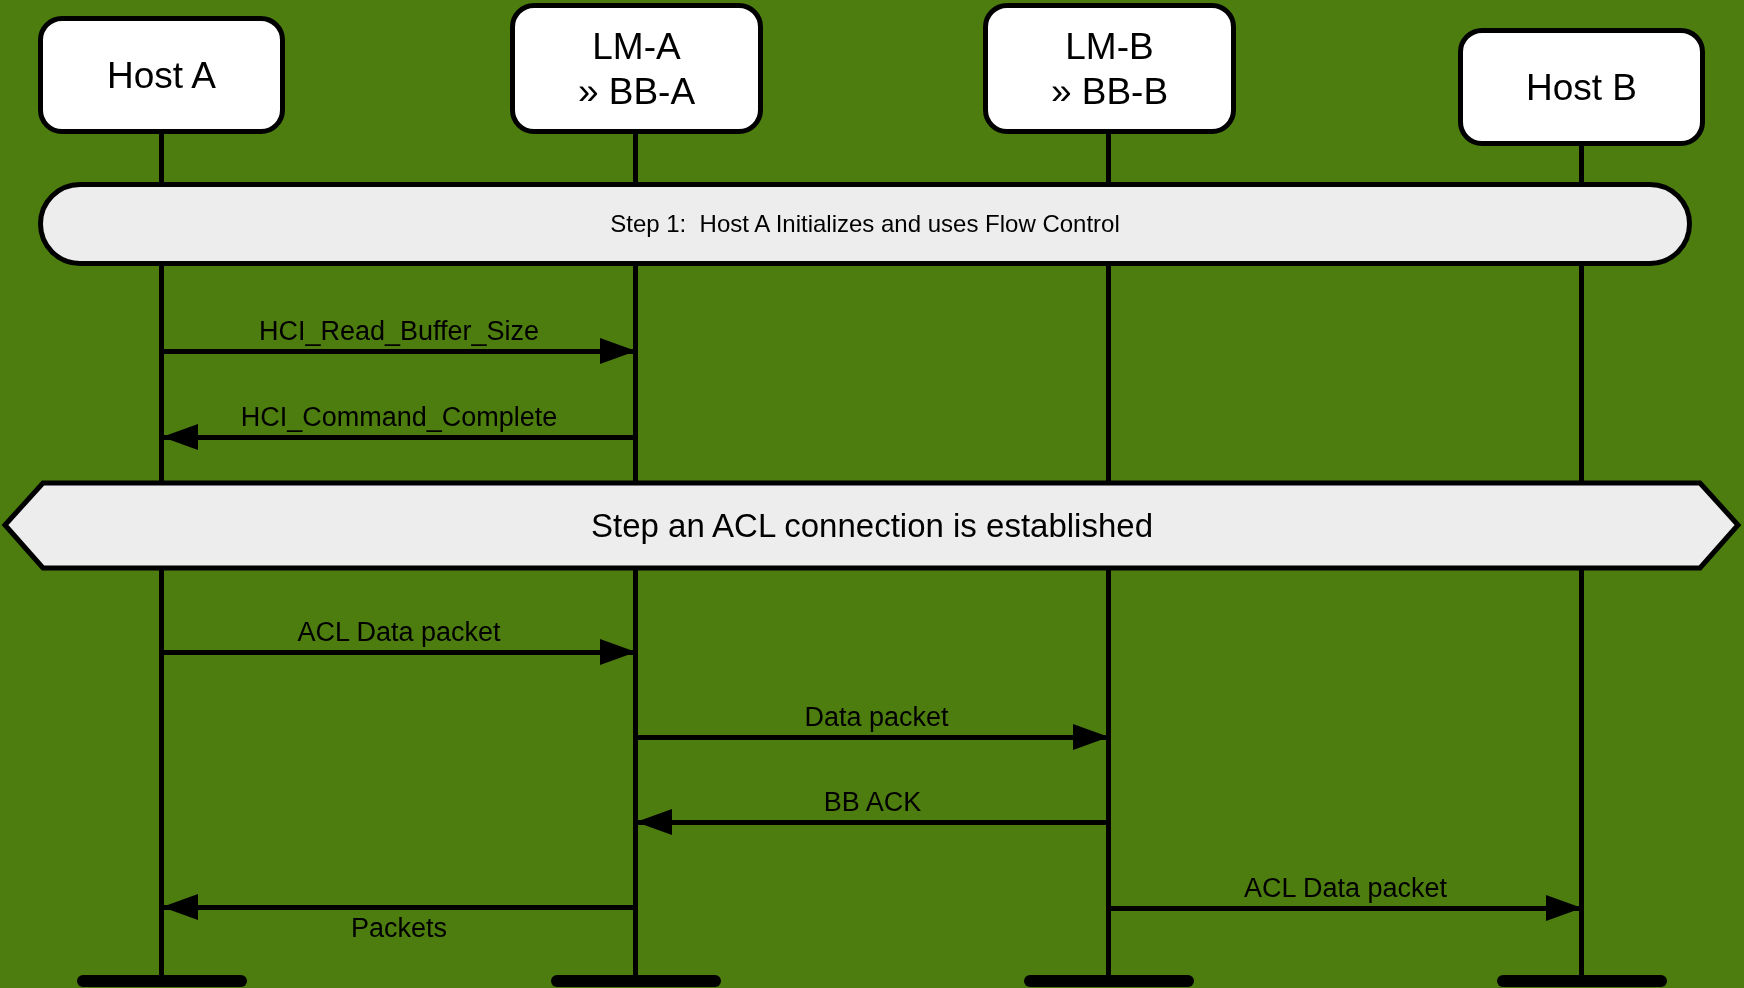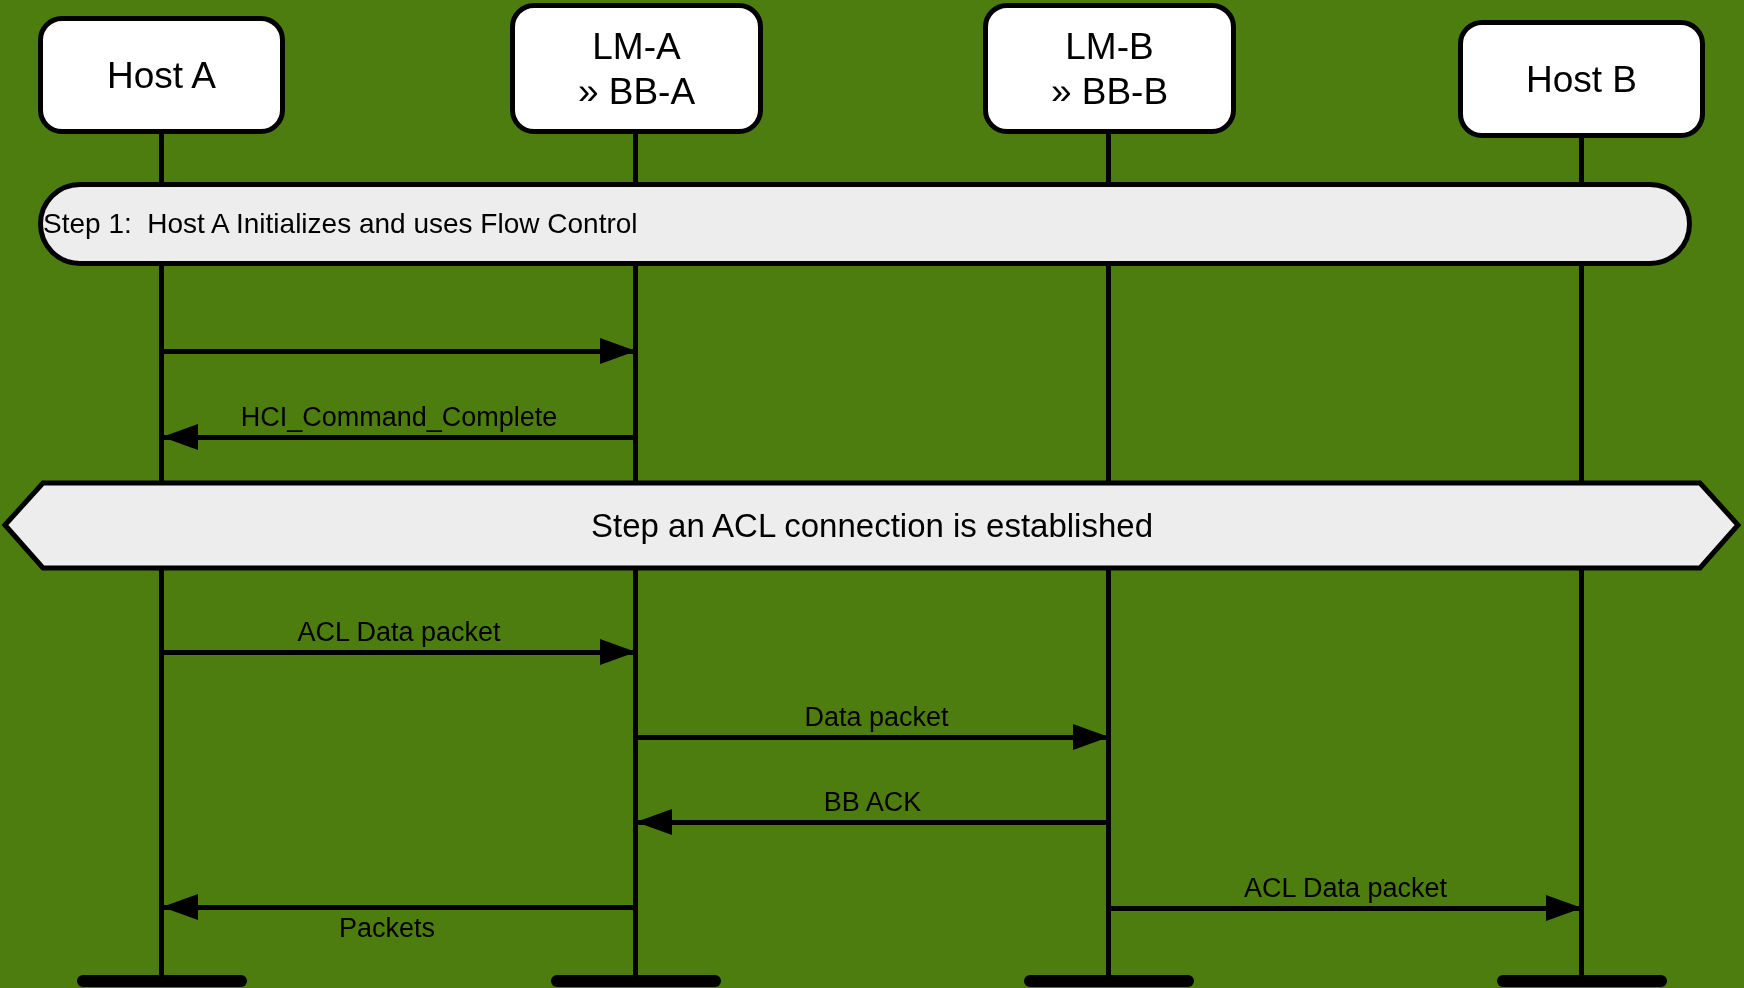--- a/index.html
+++ b/index.html
@@ -38,22 +38,22 @@
     background:#000;border-radius:6px;
     z-index:1;
   }
   
   .banner-rounded{
     position:absolute;
     left:38px;top:182px;width:1654px;height:84px;
     box-sizing:border-box;
     border:5px solid #000;border-radius:42px;
     background:#ededed;
-    display:flex;align-items:center;
-    font-size:28px;white-space:pre;
+    display:flex;align-items:center;justify-content:center;
+    font-size:24px;white-space:pre;
     z-index:2;
   }
   
   .hex-layer{position:absolute;left:0;top:0;width:1744px;height:988px;z-index:2;pointer-events:none;}
   .hex-text{
     position:absolute;
     left:0;top:483px;width:1744px;height:85px;
     display:flex;align-items:center;justify-content:center;
     font-size:33px;white-space:pre;
     z-index:2;
@@ -100,35 +100,36 @@
     <span>Host A</span>
   </div>
   <div class="actor" style="left:510px;top:3px;width:253px;height:131px">
     <span>LM-A</span>
     <span>» BB-A</span>
   </div>
   <div class="actor" style="left:983px;top:3px;width:253px;height:131px">
     <span>LM-B</span>
     <span>» BB-B</span>
   </div>
-  <div class="actor" style="left:1458px;top:20px;width:247px;height:118px">
+  <div class="actor" style="left:1458px;top:28px;width:247px;height:118px">
     <span>Host B</span>
   </div>
 
   <div class="banner-rounded">
     <span>Step 1:  Host A Initializes and uses Flow Control</span>
   </div>
 
   <svg class="hex-layer" viewBox="0 0 1744 988" width="1744" height="988">
     <polygon points="5,525 43,483 1700,483 1738,525 1700,568 43,568" fill="#ededed" stroke="#000000" stroke-width="5" stroke-linejoin="miter"></polygon>
   </svg>
   <div class="hex-text">
     <span>Step an ACL connection is established</span>
   </div>
 
+  <div class="msg-label" style="left:162px;top:315px;width:474px">HCI_Read_Buffer_Size</div>
   <div class="msg-line" style="left:162px;top:349px;width:474px"></div>
   <div class="arrow-right" style="left:600px;top:338px"></div>
 
   <div class="msg-label" style="left:162px;top:401px;width:474px">HCI_Command_Complete</div>
   <div class="msg-line" style="left:162px;top:435px;width:474px"></div>
   <div class="arrow-left" style="left:162px;top:424px"></div>
 
   <div class="msg-label" style="left:162px;top:616px;width:474px">ACL Data packet</div>
   <div class="msg-line" style="left:162px;top:650px;width:474px"></div>
   <div class="arrow-right" style="left:600px;top:639px"></div>
@@ -136,19 +137,19 @@
   <div class="msg-label" style="left:640px;top:701px;width:473px">Data packet</div>
   <div class="msg-line" style="left:636px;top:735px;width:473px"></div>
   <div class="arrow-right" style="left:1073px;top:724px"></div>
 
   <div class="msg-label" style="left:636px;top:786px;width:473px">BB ACK</div>
   <div class="msg-line" style="left:636px;top:820px;width:473px"></div>
   <div class="arrow-left" style="left:636px;top:809px"></div>
 
   <div class="msg-line" style="left:162px;top:905px;width:474px"></div>
   <div class="arrow-left" style="left:162px;top:894px"></div>
-  <div class="msg-label" style="left:150px;top:912px;width:474px;align-items:flex-start">Packets</div>
+  <div class="msg-label" style="left:162px;top:912px;width:474px;align-items:flex-start">Packets</div>
 
   <div class="msg-label" style="left:1109px;top:872px;width:473px">ACL Data packet</div>
   <div class="msg-line" style="left:1109px;top:906px;width:473px"></div>
   <div class="arrow-right" style="left:1546px;top:895px"></div>
 
 </div>
 
 </body></html>

